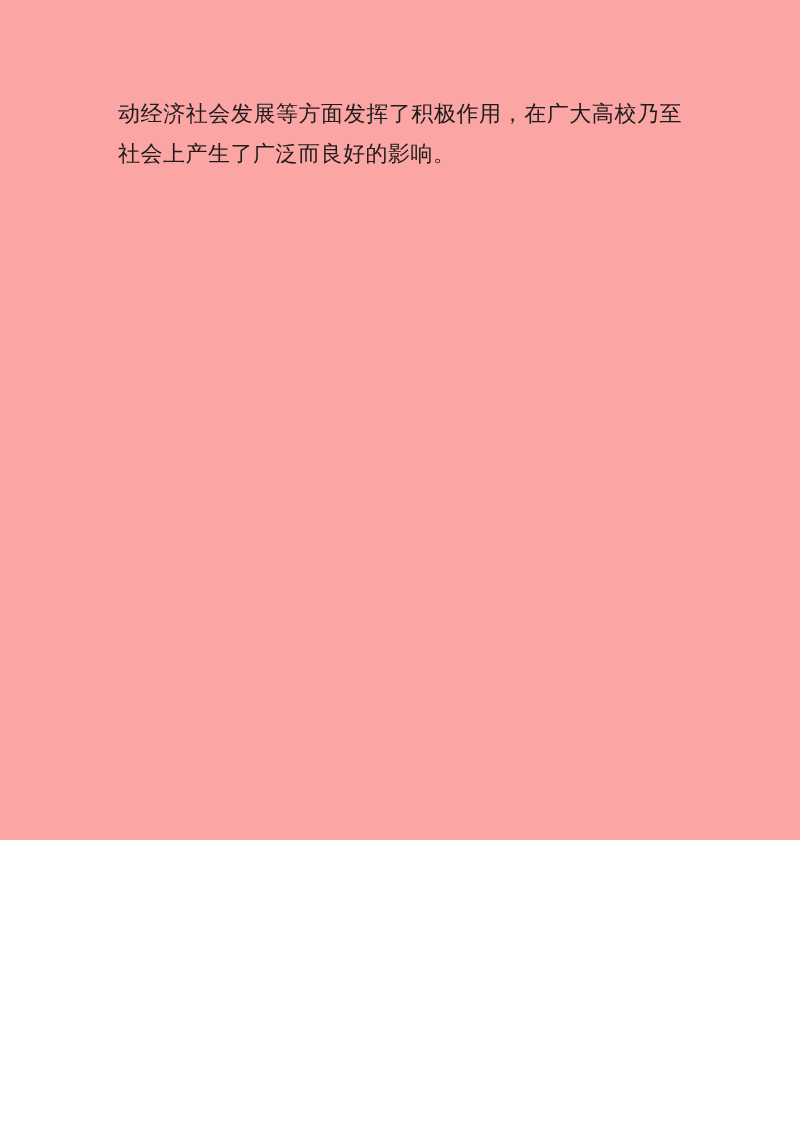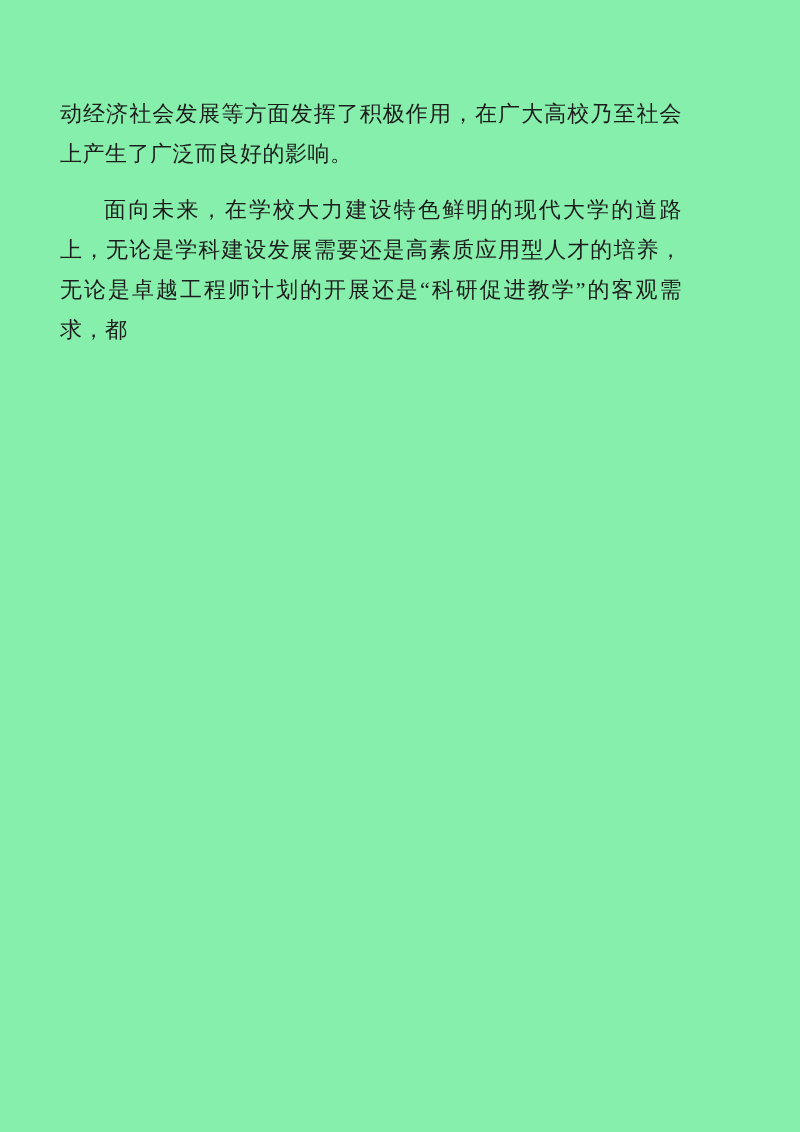--- a/index.html
+++ b/index.html
@@ -3,24 +3,24 @@
 <meta charset="utf-8">
 <style>
   html, body {
     margin: 0;
     padding: 0;
     background: #ffffff;
   }
   .page {
     position: relative;
     width: 800px;
-    height: 1132px;
+    height: 840px;
     box-sizing: border-box;
-    background: #86efac;
-    padding: 94px 118px 0 60px;
+    background: #fca5a5;
+    padding: 94px 118px 0 118px;
     overflow: hidden;
   }
   .doc-body p.para {
     margin: 0 0 16px 0;
     font-family: "Liberation Serif", "DejaVu Serif", serif;
     font-size: 22px;
     line-height: 40px;
     color: #1c1c1c;
     text-align: justify;
     letter-spacing: 0.5px;
@@ -28,15 +28,14 @@
   .doc-body p.para.indent {
     text-indent: 2em;
   }
 </style>
 </head>
 <body>
 
 <div class="page">
   <div class="doc-body">
     <p class="para">动经济社会发展等方面发挥了积极作用，在广大高校乃至社会上产生了广泛而良好的影响。</p>
-    <p class="para indent">面向未来，在学校大力建设特色鲜明的现代大学的道路上，无论是学科建设发展需要还是高素质应用型人才的培养，无论是卓越工程师计划的开展还是“科研促进教学”的客观需求，都</p>
   </div>
 </div>
 
 </body></html>

